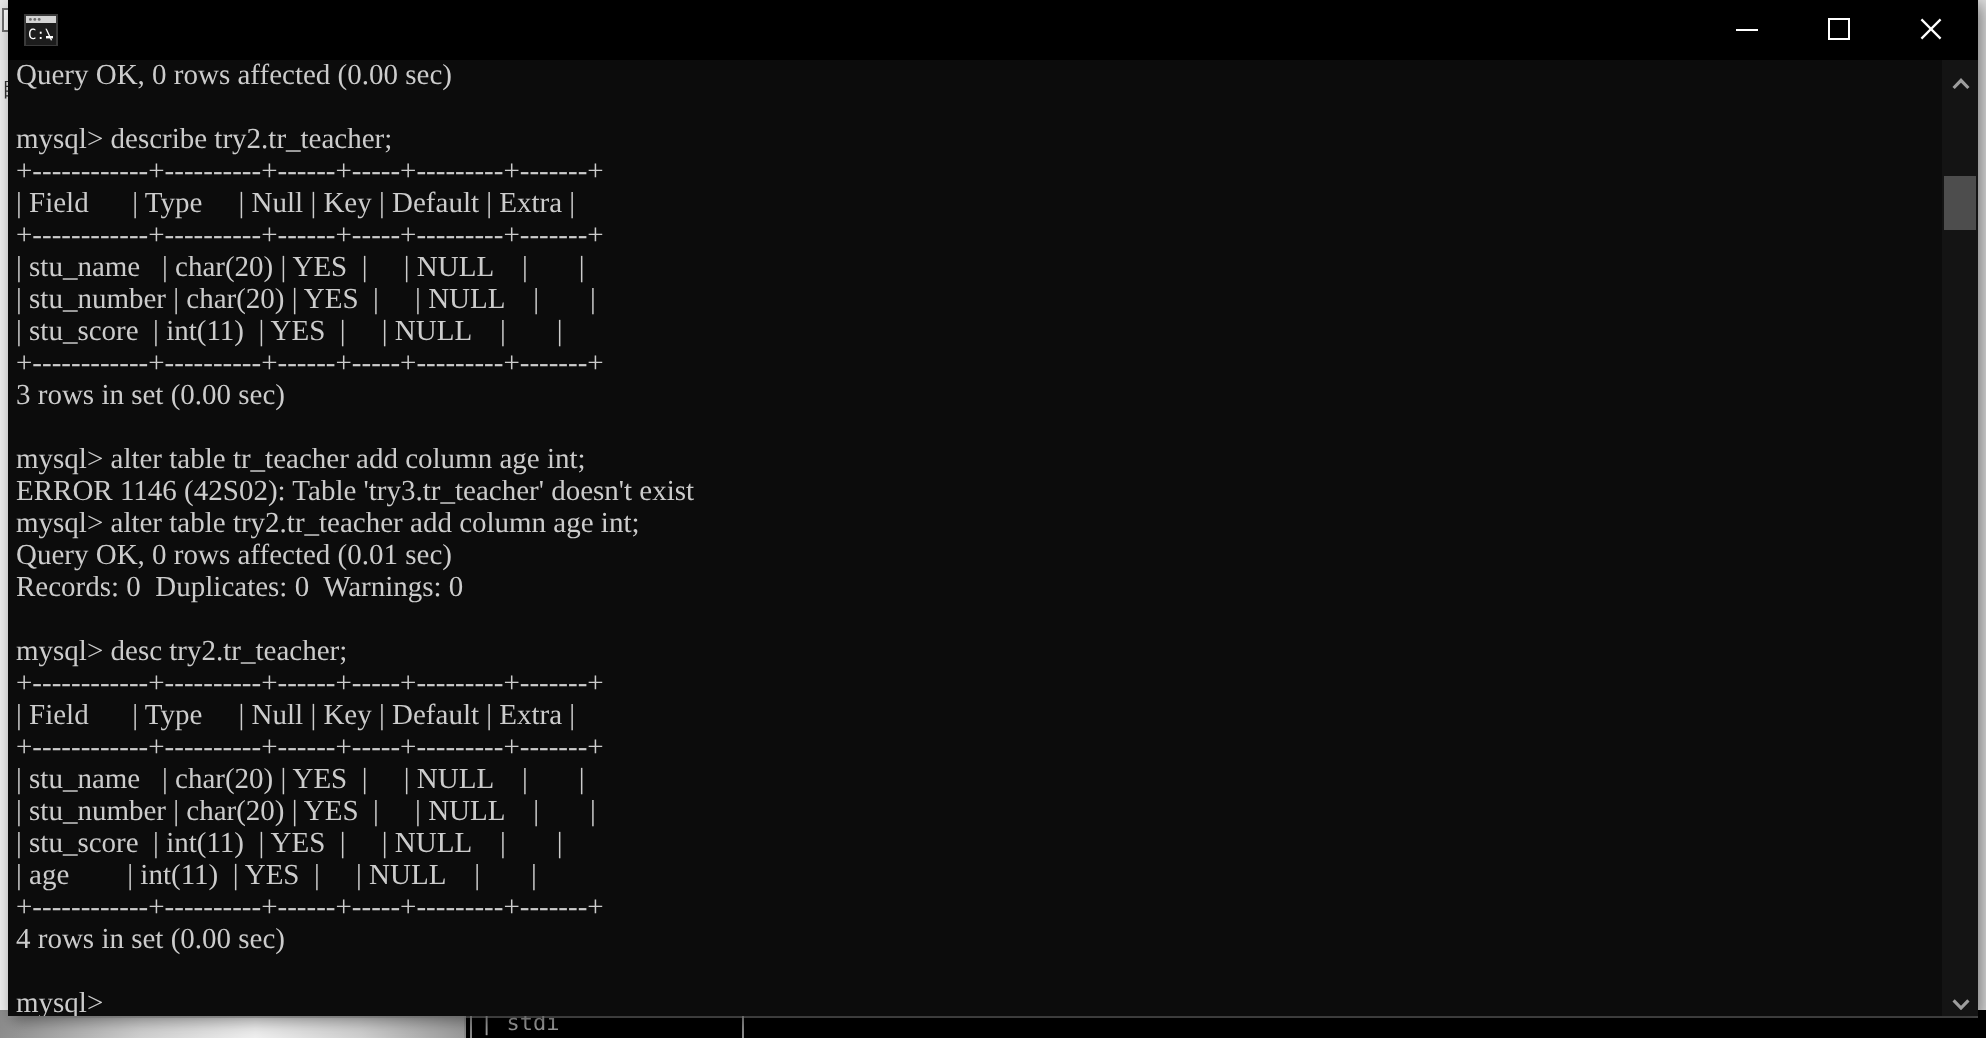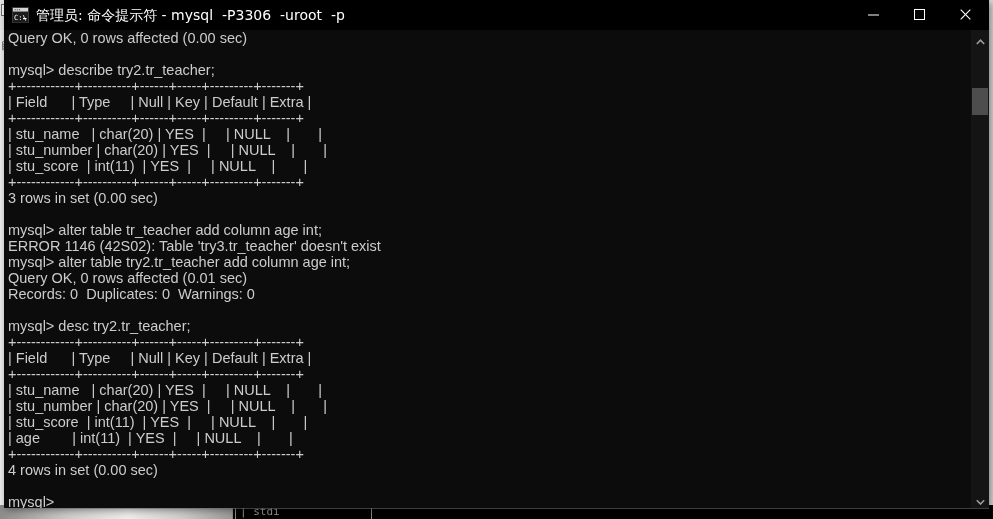--- a/index.html
+++ b/index.html
@@ -143,21 +143,21 @@
     position: absolute;
     left: 0; top: 30px;
     width: 967px; height: 478px;
     background: #0c0c0c;
     overflow: hidden;
   }
   #console-text {
     position: absolute;
     left: 4px; top: 0px;
     color: #cccccc;
-    font-family: Liberation Sans, sans-serif;
+    font-family: Liberation Serif, serif;
     font-size: 14.5px;
     line-height: 16px;
     letter-spacing: 0px;
     white-space: pre;
     margin: 0;
   }
 
   
   #console-scrollbar {
     position: absolute;
@@ -222,21 +222,20 @@
           <rect x="0.5" y="0.5" width="16" height="15" fill="#ffffff" stroke="#3a3a3a"></rect>
           <rect x="1" y="1" width="15" height="3.5" fill="#d4d4d4"></rect>
           <circle cx="3.2" cy="2.7" r="0.7" fill="#6b6b6b"></circle>
           <circle cx="5.4" cy="2.7" r="0.7" fill="#6b6b6b"></circle>
           <circle cx="7.6" cy="2.7" r="0.7" fill="#6b6b6b"></circle>
           <rect x="1" y="4.5" width="15" height="11" fill="#1c1c1c"></rect>
           <text x="2" y="12.5" font-family="DejaVu Sans Mono, monospace" font-size="7" fill="#ffffff">C:\</text>
           <rect x="11" y="11" width="3.5" height="1.2" fill="#ffffff"></rect>
         </svg>
       </span>
-      <span class="title-text">管理员: 命令提示符 - mysql  -P3306  -uroot  -p</span>
 
       <button class="win-btn" id="btn-min" title="Minimize">
         <svg width="12" height="30" viewBox="0 0 12 30">
           <rect x="0" y="14.5" width="11" height="1" fill="#ffffff"></rect>
         </svg>
       </button>
       <button class="win-btn" id="btn-max" title="Maximize">
         <svg width="12" height="30" viewBox="0 0 12 30">
           <rect x="0.5" y="9.5" width="10" height="10" fill="none" stroke="#ffffff" stroke-width="1"></rect>
         </svg>

